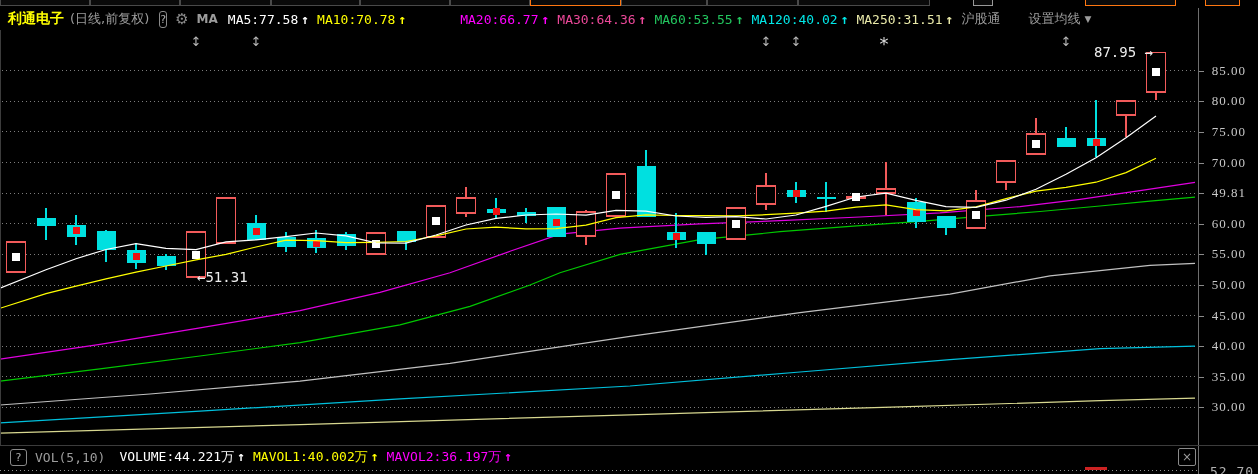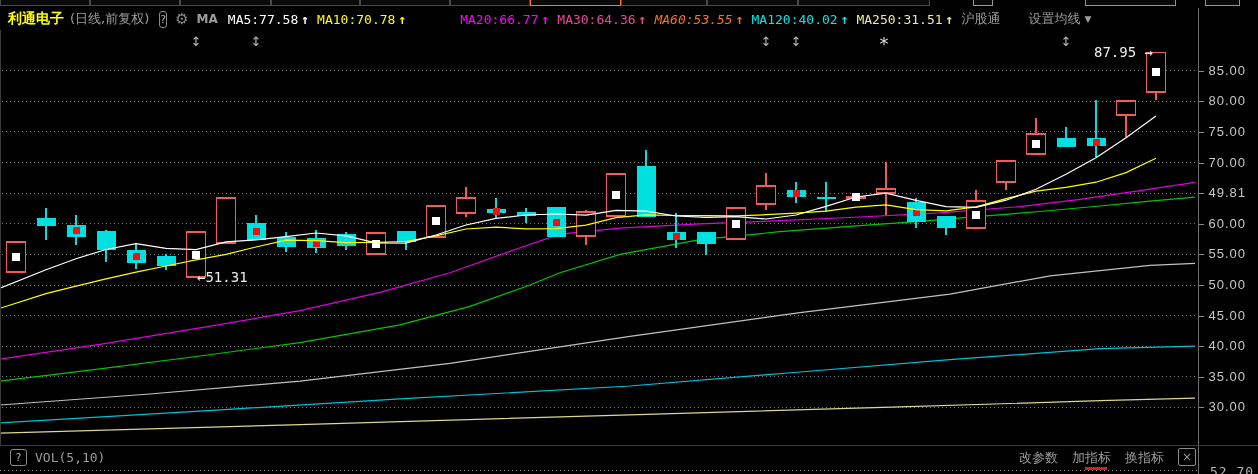--- a/index.html
+++ b/index.html
@@ -21,21 +21,21 @@
   #header .spacer{flex:1;}
   .hdr-link{color:#9c9c9c;font-size:13px;margin-right:28px;cursor:pointer;}
   .hdr-link.last{margin-right:0;}
   .dd-arrow{color:#9c9c9c;font-size:9px;margin:0 66px 0 4px;cursor:pointer;}
   
   #chart{position:absolute;left:0;top:30px;}
   #left-edge{position:absolute;left:0;top:30px;width:1px;height:415px;background:#3c3c3c;}
   
   #axis{position:absolute;left:1199px;top:30px;width:59px;height:415px;}
   .ax-label{position:absolute;left:0;width:47px;text-align:right;color:#c8c8c8;
-            font-family:Liberation Sans, sans-serif;font-size:13px;letter-spacing:1px;}
+            font-family:Liberation Serif, serif;font-size:13px;letter-spacing:1px;}
   .ax-tick{position:absolute;left:0;width:5px;height:1px;background:#8a8a8a;}
   #axis-vline{position:absolute;left:1198px;top:8px;width:1px;height:466px;background:#6e6e6e;}
   
   #pane-sep{position:absolute;left:0;top:445px;width:1258px;height:1px;background:#3c3c3c;}
   #volbar{position:absolute;left:0;top:446px;width:1258px;height:22px;display:flex;align-items:center;white-space:nowrap;}
   .vol-indicator{color:#9c9c9c;font-family:"DejaVu Sans Mono",monospace;font-size:13px;margin-left:8px;}
   #vol-items{display:flex;align-items:center;margin-left:14px;}
   .vol-btn{color:#9c9c9c;font-size:13px;margin-right:14px;cursor:pointer;}
   .close-box{display:inline-flex;align-items:center;justify-content:center;width:16px;height:16px;
              border:1px solid #8a8a8a;border-radius:2px;color:#9c9c9c;font-size:12px;margin-right:62px;cursor:pointer;}
@@ -71,21 +71,21 @@
     <span class="title">利通电子</span>
     <span class="period">(日线,前复权)</span>
     <span class="help-box">?</span>
     <span class="gear">⚙</span>
     <span class="ma-label">MA</span>
     <span id="ma-legend">
         <span class="lg-item" style="color: rgb(255, 255, 255);"><span>MA5:77.58</span><span class="lg-arrow">↑</span></span>
         <span class="lg-item" style="color: rgb(255, 255, 0);"><span>MA10:70.78</span><span class="lg-arrow">↑</span></span>
         <span class="lg-item" style="color: rgb(255, 0, 255); padding-left: 46px;"><span>MA20:66.77</span><span class="lg-arrow">↑</span></span>
         <span class="lg-item" style="color: #ec4899;"><span>MA30:64.36</span><span class="lg-arrow">↑</span></span>
-        <span class="lg-item" style="color: #f97316; font-style: italic;"><span>MA60:53.55</span><span class="lg-arrow">↑</span></span>
+        <span class="lg-item" style="color: #22c55e;"><span>MA60:53.55</span><span class="lg-arrow">↑</span></span>
         <span class="lg-item" style="color: rgb(0, 232, 232);"><span>MA120:40.02</span><span class="lg-arrow">↑</span></span>
         <span class="lg-item" style="color: rgb(232, 232, 168);"><span>MA250:31.51</span><span class="lg-arrow">↑</span></span>
       </span>
     <span class="spacer"></span>
     <span class="hdr-link">沪股通</span>
     <span class="hdr-link last">设置均线</span>
     <span class="dd-arrow">▼</span>
   </div>
 
   <svg id="chart" width="1198" height="415" viewBox="0 30 1198 415">
@@ -255,21 +255,25 @@
       <span class="ax-tick" style="top: 377.465px;"></span>
       <span class="ax-label" style="top: 369.465px;">30.00</span>
     </div>
   <div id="axis-vline"></div>
 
   <div id="pane-sep"></div>
 
   <div id="volbar">
     <span class="help-box">?</span>
     <span class="vol-indicator">VOL(5,10)</span>
+    <span id="vol-items">
+        <span class="lg-item" style="color: rgb(255, 255, 255);"><span>VOLUME:44.221万</span><span class="lg-arrow">↑</span></span>
+        <span class="lg-item" style="color: rgb(255, 255, 0);"><span>MAVOL1:40.002万</span><span class="lg-arrow">↑</span></span>
+        <span class="lg-item" style="color: rgb(255, 0, 255);"><span>MAVOL2:36.197万</span><span class="lg-arrow">↑</span></span>
+      </span>
     <span class="spacer"></span>
-    <span id="vol-buttons"><span class="vol-btn">改参数</span><span class="vol-btn">加指标</span><span class="vol-btn">换指标</span></span>
     <span class="close-box">×</span>
   </div>
   <div id="vol-dotted"></div>
   <div id="vol-red-bar" style="left: 1085px; width: 22px; background: rgb(204, 34, 34);"></div>
   <div id="corner-price">52.70</div>
 
 </div>
 
 </body></html>

